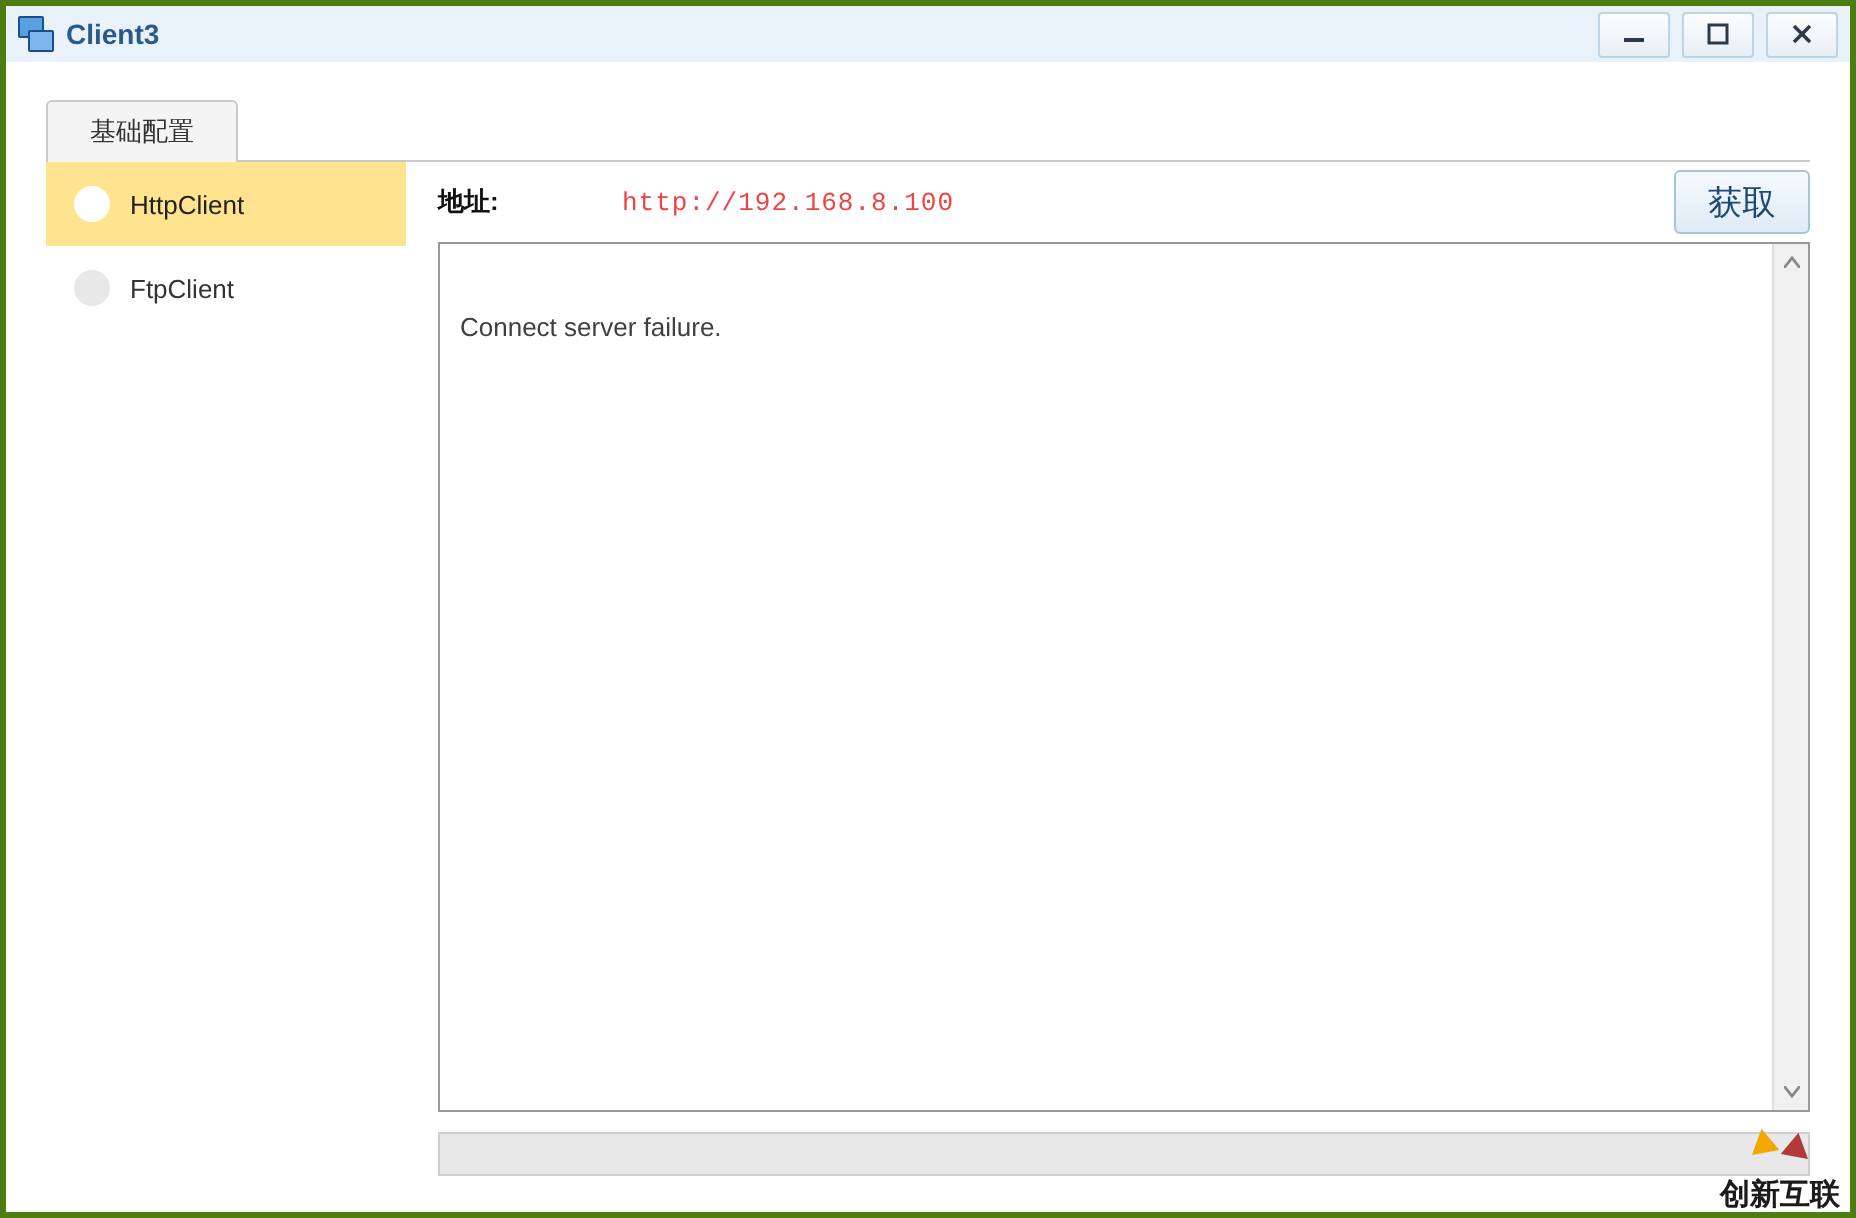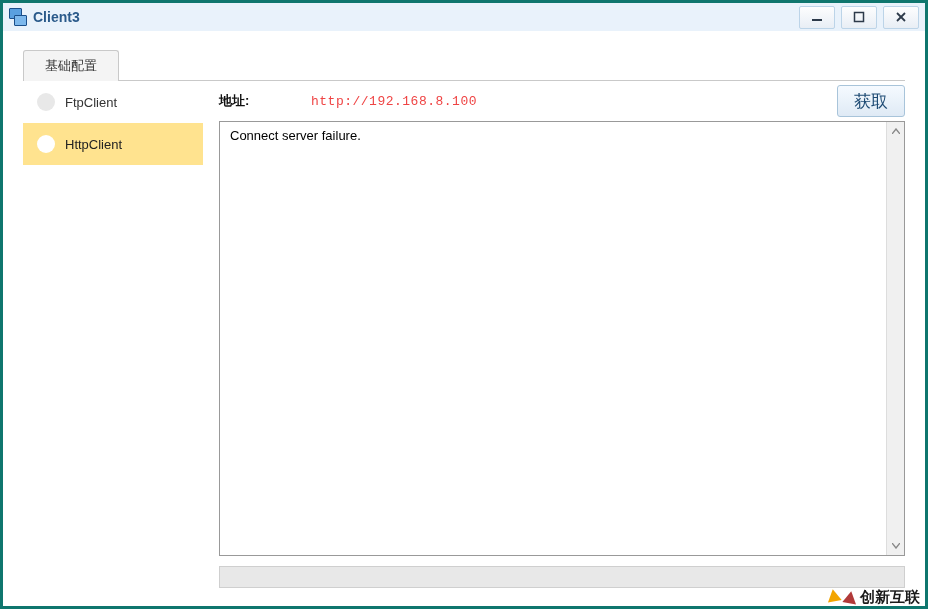--- a/index.html
+++ b/index.html
@@ -11,21 +11,21 @@
     width: 928px;
     height: 609px;
     overflow: hidden;
     position: relative;
   }
 
   
   .window {
     width: 928px;
     height: 609px;
-    border: 3px solid #0f766e;
+    border: 3px solid #4d7c0f;
     background: #fff;
     position: relative;
     display: flex;
     flex-direction: column;
   }
   .titlebar {
     height: 28px;
     background: #e9f2fb;
     display: flex;
     align-items: center;
@@ -188,25 +188,26 @@
     flex: 1 1 auto;
     border: 1px solid #999;
     background: #fff;
     position: relative;
     display: flex;
     min-height: 0;
   }
   .log-content {
     flex: 1 1 auto;
     padding: 6px 10px;
-    color: #000000;
+    color: #404040;
     font-family: Tahoma, Arial, sans-serif;
     font-size: 13px;
     white-space: pre;
     overflow: hidden;
+    margin-top: 28px;
   }
   .vscroll {
     width: 18px;
     background: #f0f0f0;
     border-left: 1px solid #ddd;
     position: relative;
   }
   .vscroll .arrow {
     position: absolute;
     left: 0; right: 0;
@@ -232,20 +233,21 @@
     position: absolute;
     right: 8px;
     bottom: 2px;
     display: flex;
     align-items: center;
     gap: 6px;
     color: #1b1b1b;
     font-size: 15px;
     font-weight: bold;
     pointer-events: none;
+    flex-direction: column;
   }
   .wm-icon { width: 24px; height: 18px; position: relative; }
   .wm-icon::before{
     content:""; position:absolute; left:0; top:2px;
     width:0; height:0;
     border-left:12px solid #f3a500;
     border-top:7px solid transparent;
     border-bottom:7px solid transparent;
     transform: rotate(20deg);
   }
@@ -290,27 +292,27 @@
     <div class="tabstrip">
       <div class="tab">
         <span>基础配置</span>
       </div>
     </div>
   </div>
 
   <div class="body-area">
 
     <div class="sidebar">
+      <div class="side-item selected">
+        <span class="dot"></span>
+        <span>HttpClient</span>
+      </div>
       <div class="side-item">
         <span class="dot"></span>
         <span>FtpClient</span>
-      </div>
-      <div class="side-item selected">
-        <span class="dot"></span>
-        <span>HttpClient</span>
       </div>
     </div>
 
     <div class="main-pane">
 
       <div class="addr-row">
         <span class="addr-label">地址:</span>
         <span class="addr-value">http://192.168.8.100</span>
         <span class="addr-spacer"></span>
         <div class="fetch-btn">

